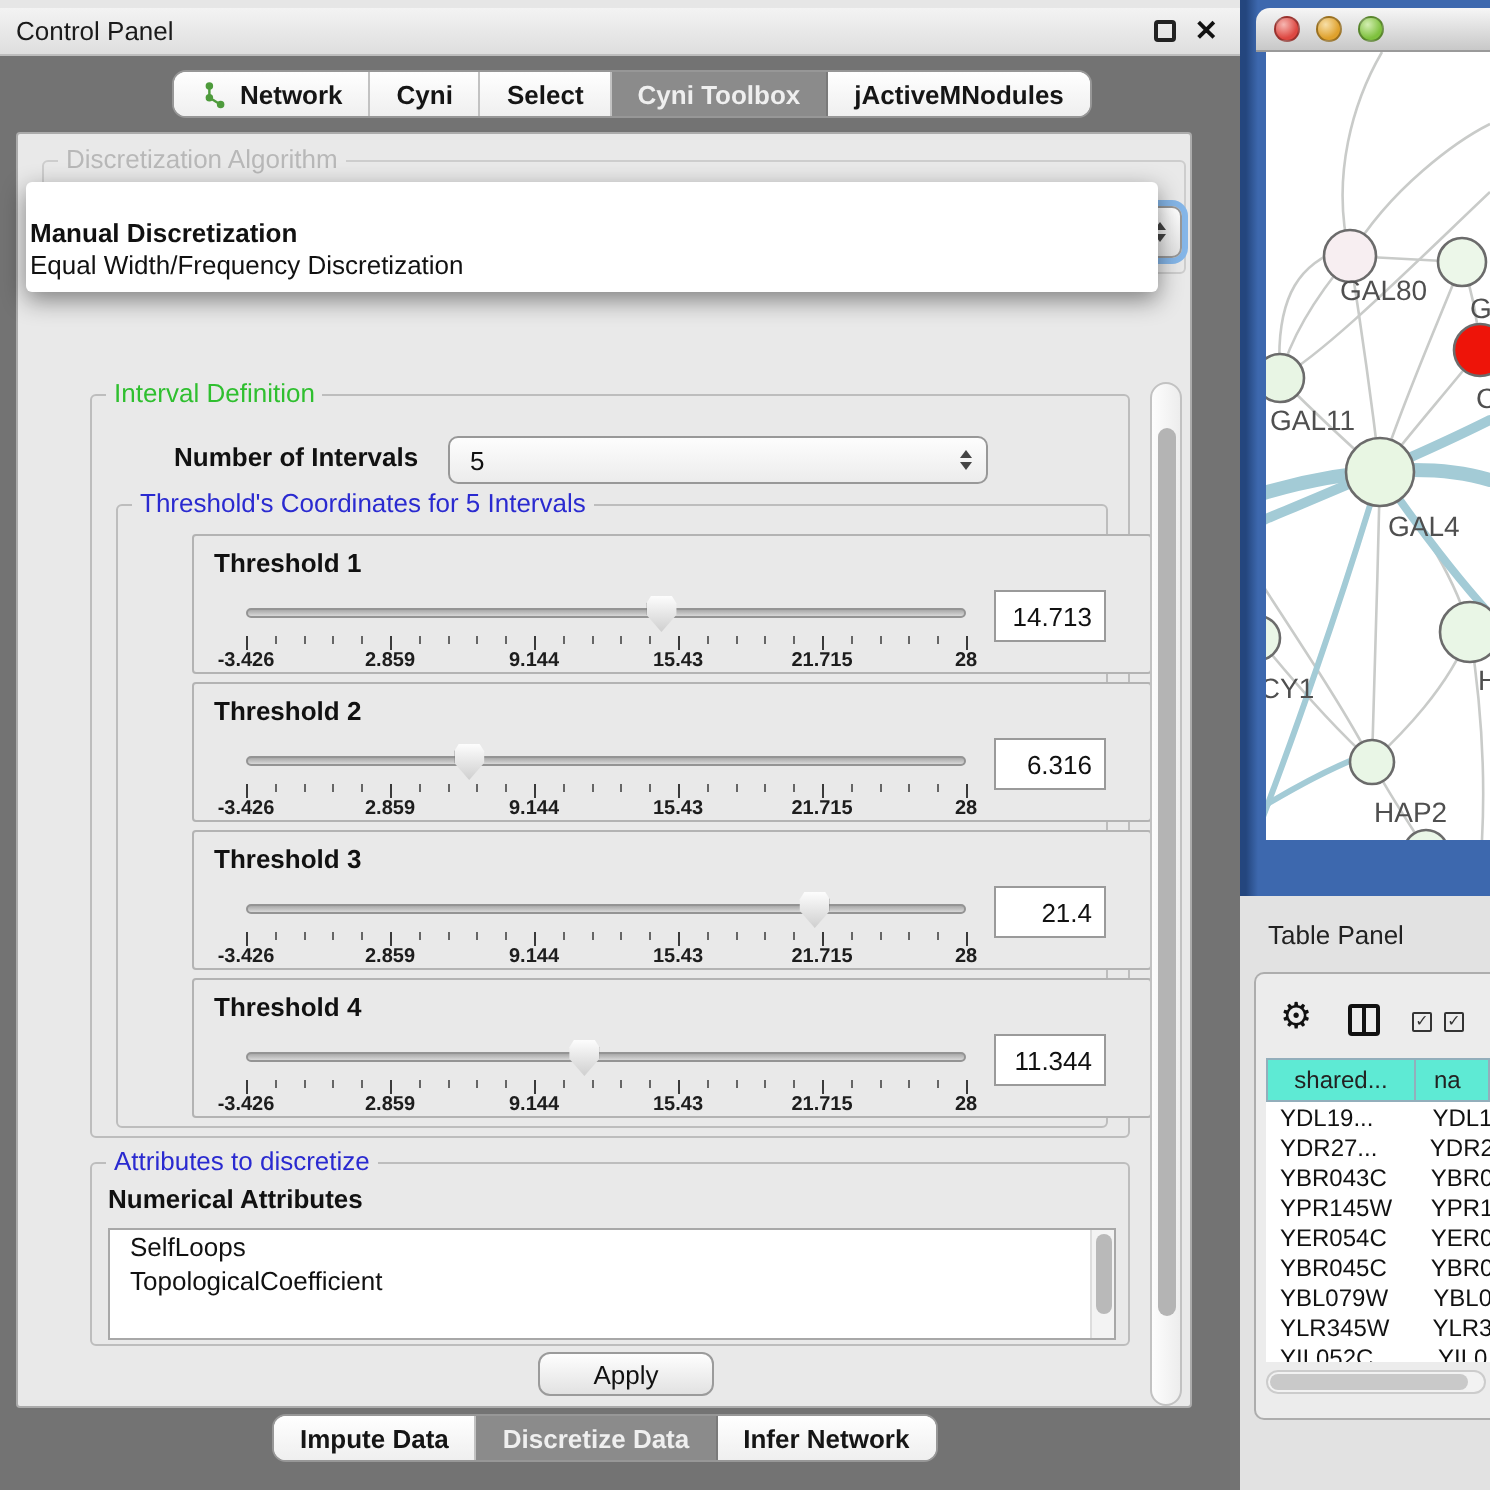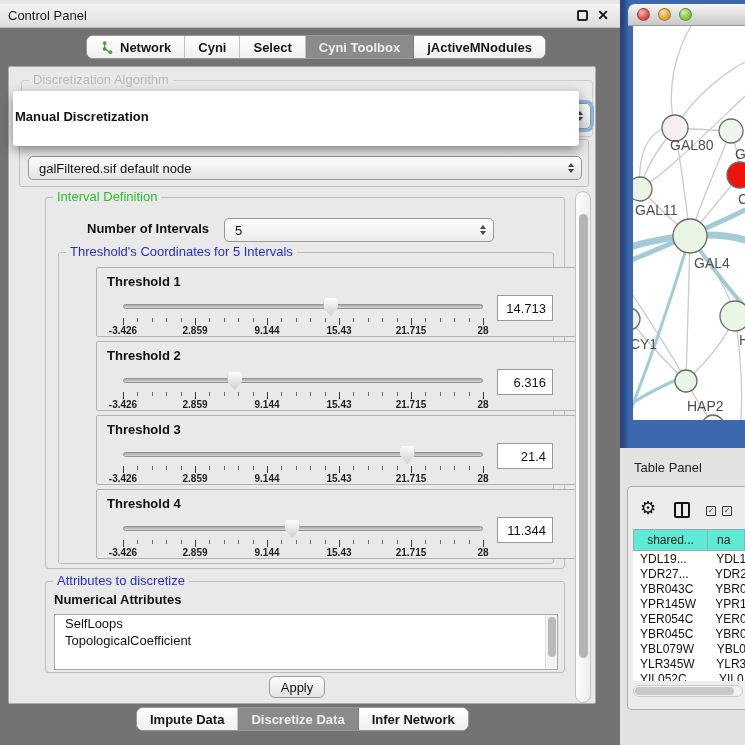--- a/index.html
+++ b/index.html
@@ -64,21 +64,21 @@
   .tick-lbl { position:absolute; transform:translateX(-50%); font-size:10px; font-weight:bold; color:#1d1d1d; white-space:nowrap; }
   .th-value { position:absolute; right:22px; top:27px; width:56px; height:26px; background:#fff; border:1px solid #9a9a9a; font-size:13px; text-align:right; padding:5px 6px 0 0; }
 
   .attr-group { left:36px; top:514px; width:520px; height:92px; }
   .attr-sub { position:absolute; left:8px; top:10px; font-weight:bold; }
   .attr-list { position:absolute; left:8px; top:32px; width:504px; height:56px; background:#fff; border:1px solid #a8a8a8; overflow:hidden; }
   .attr-item { padding-left:10px; line-height:17px; font-size:13px; color:#111; white-space:nowrap; }
   .attr-scroll { position:absolute; right:0; top:0; bottom:0; width:12px; background:#f3f3f3; border-left:1px solid #ddd; }
   .attr-thumb { position:absolute; left:2px; top:2px; width:8px; height:40px; border-radius:4px; background:#b9b9b9; }
 
-  .apply-btn { position:absolute; left:260px; top:609px; width:56px; height:22px; border:1px solid #9b9b9b; border-radius:6px; background:linear-gradient(#fefefe,#e2e2e2); font-size:13px; text-align:center; padding-top:3px; }
+  .apply-btn { position:absolute; left:260px; top:609px; width:88px; height:22px; border:1px solid #9b9b9b; border-radius:6px; background:linear-gradient(#fefefe,#e2e2e2); font-size:13px; text-align:center; padding-top:3px; }
 
   .v-scroll { position:absolute; left:566px; top:124px; width:16px; height:512px; background:linear-gradient(to right,#fdfdfd,#ededed); border:1px solid #c2c2c2; border-radius:8px; }
   .v-thumb { position:absolute; left:2.5px; top:22px; width:9px; height:444px; border-radius:5px; background:#b4b4b4; }
 
   
   .net-window { position:absolute; left:620px; top:0; width:125px; height:448px;
      background:linear-gradient(to right,#24467e 0,#24467e 3px,#3d68ae 9px,#3d68ae 100%); }
   .net-titlebar { position:absolute; left:8px; top:4px; right:0; height:22px; background:linear-gradient(#f6f6f6,#c8c8c8); border-radius:7px 0 0 0; border-bottom:1px solid #9a9a9a; }
   .lt { position:absolute; top:4px; width:13px; height:13px; border-radius:50%; border:1px solid rgba(0,0,0,.3); }
   .lt-red { left:9px; background:radial-gradient(circle at 35% 30%, #f6b7b2, #dd4741 65%); }
@@ -151,32 +151,23 @@
 
       <div class="combo alg-combo-remnant">
         <span class="stepper">
             <span class="arr-up"></span>
             <span class="arr-dn"></span>
           </span>
       </div>
 
       <div class="popup">
         <div class="popup-opt first">Manual Discretization</div>
-      </div>
-
-      <div class="group td-group">
-        <span class="group-title gt-dark">Table Data</span>
-        <div class="combo td-combo">
-          <span>galFiltered.sif default node</span>
-          <span class="stepper">
-              <span class="arr-up"></span>
-              <span class="arr-dn"></span>
-            </span>
-        </div>
-      </div>
+        <div class="popup-opt second">Equal Width/Frequency Discretization</div>
+      </div>
+
 
       <div class="group iv-group">
         <span class="group-title gt-green">Interval Definition</span>
         <span class="noi-label">Number of Intervals</span>
         <div class="combo noi-combo">
           <span>5</span>
           <span class="stepper">
               <span class="arr-up"></span>
               <span class="arr-dn"></span>
             </span>

